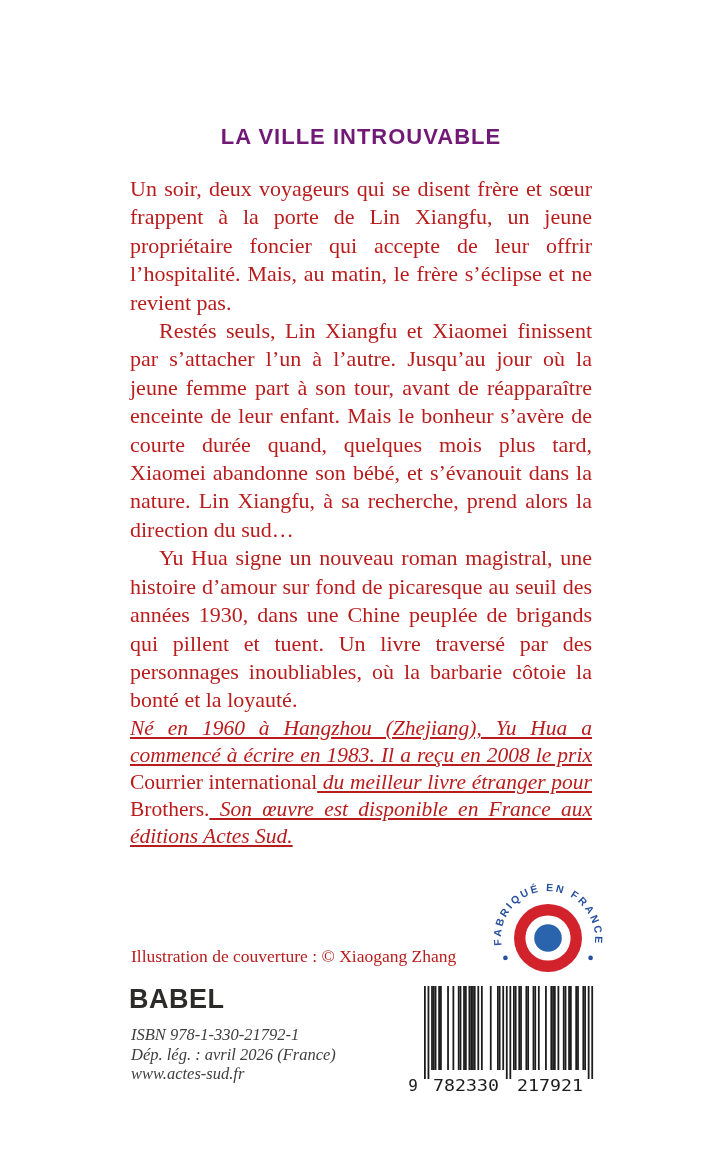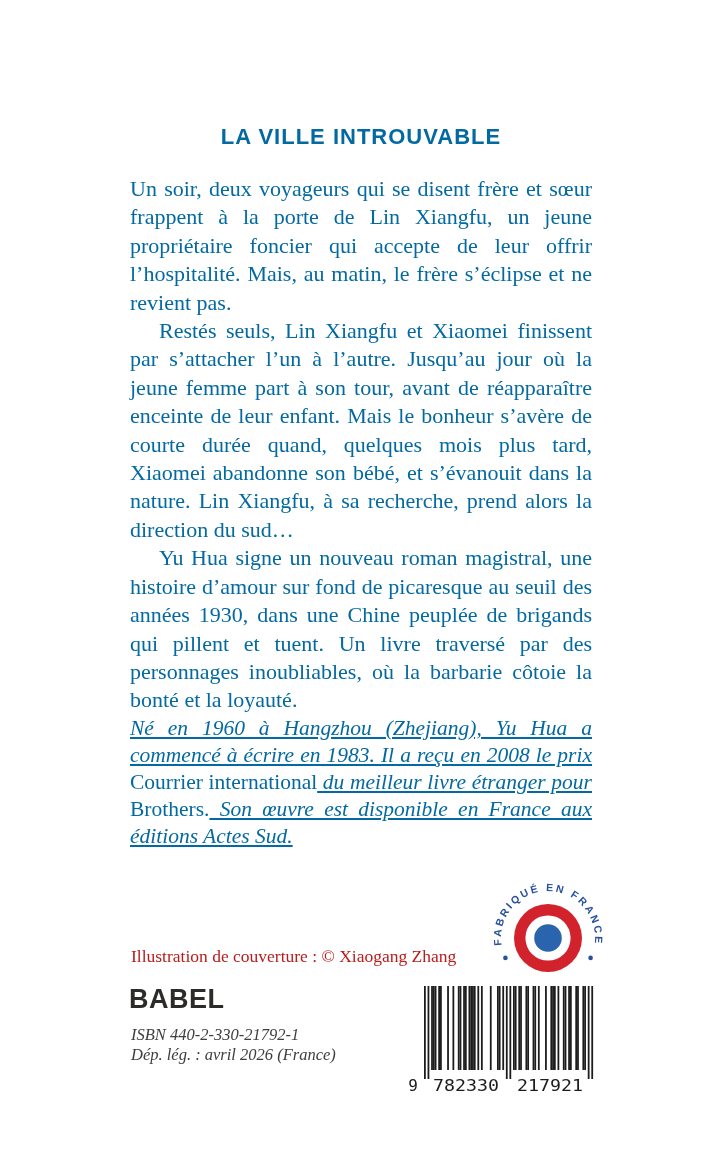--- a/index.html
+++ b/index.html
@@ -11,28 +11,28 @@
     background:#ffffff;
     font-family:"Liberation Serif", serif;
     color:#3e3e3e;
     overflow:hidden;
   }
   .book-title {
     position:absolute; top:124px; left:130px; width:462px;
     text-align:center;
     font-family:"Liberation Sans", sans-serif;
     font-weight:700; font-size:22px; letter-spacing:1px;
-    color:#0369a1;
+    color:#701a75;
   }
   .synopsis {
     position:absolute; top:175px; left:130px; width:462px;
     font-size:22px; line-height:28.4px;
     text-align:justify;
     hyphens:auto; -webkit-hyphens:auto;
-    color:#0369a1;
+    color:#b91c1c;
   }
   .synopsis p { margin:0; }
   .synopsis p.indent { text-indent:29px; }
   .bio {
     margin-top:16px;
     font-size:21.5px; line-height:27px;
     text-align:justify;
   }
   .bio .it { font-style:italic;text-decoration:underline; }
   .bio .roman { font-style:normal; }
@@ -90,22 +90,23 @@
     <text class="arc-label" text-anchor="middle" fill="#27509e">
       <textPath href="#arcpath" startOffset="50%">FABRIQUÉ EN FRANCE</textPath>
     </text>
   </svg>
 
   <div class="credit">Illustration de couverture : © Xiaogang Zhang</div>
 
   <div class="publisher-logo">BABEL</div>
 
   <div class="colophon">
-    <div>ISBN 440-2-330-21792-1</div>
+    <div>ISBN 978-1-330-21792-1</div>
     <div>Dép. lég. : avril 2026 (France)</div>
+    <div>www.actes-sud.fr</div>
   </div>
 
   <div class="barcode-wrap">
     <svg id="barcode-svg" width="200" height="108" viewBox="0 0 200 108" xmlns="http://www.w3.org/2000/svg" aria-hidden="true">
         <rect x="28.00" y="0" width="1.78" height="93" fill="#1c1c1c"></rect>
         <rect x="31.56" y="0" width="1.78" height="93" fill="#1c1c1c"></rect>
         <rect x="35.12" y="0" width="1.78" height="84" fill="#1c1c1c"></rect>
         <rect x="36.90" y="0" width="1.78" height="84" fill="#1c1c1c"></rect>
         <rect x="38.68" y="0" width="1.78" height="84" fill="#1c1c1c"></rect>
         <rect x="42.24" y="0" width="1.78" height="84" fill="#1c1c1c"></rect>

